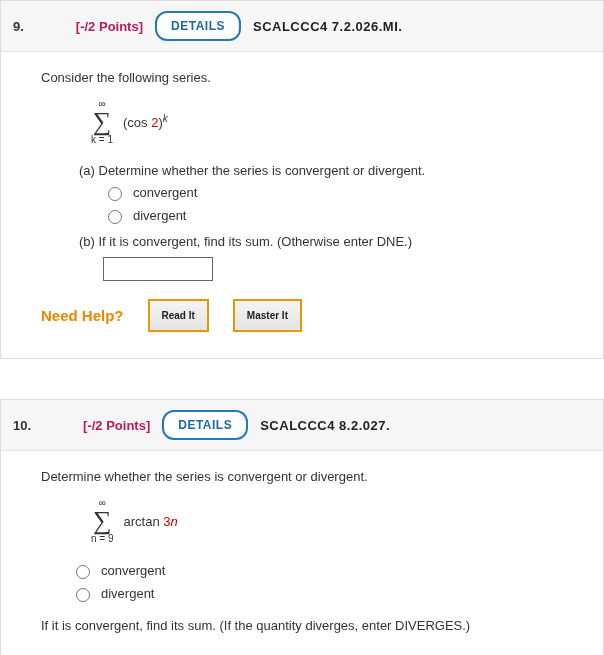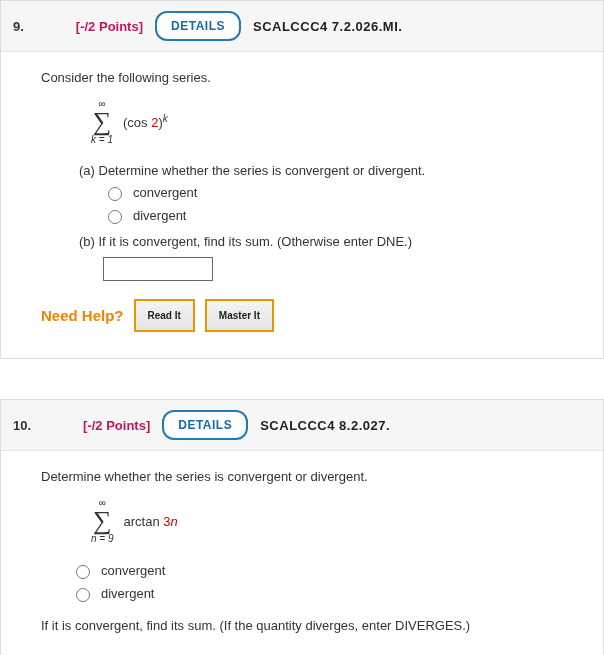--- a/index.html
+++ b/index.html
@@ -49,40 +49,40 @@
   .sigma-wrap {
     display: inline-flex;
     flex-direction: column;
     align-items: center;
     font-family: 'Times New Roman', serif;
     line-height: 1;
     margin-right: 4px;
   }
   .sigma-top { font-size: 10px; font-family: Verdana, sans-serif; }
   .sigma-sym { font-size: 26px; }
-  .sigma-bot { font-size: 10px; font-style: italic; font-family: Verdana, sans-serif; }
+  .sigma-bot { font-size: 10px; font-family: Verdana, sans-serif; }
   .expr { font-family: Verdana, sans-serif; font-size: 13px; }
   .red { color: #cc0000; }
   .ital { font-style: italic; }
   .sup { vertical-align: super; font-size: 10px; font-style: italic; }
   .subpart { margin: 10px 0 6px 38px; }
   .radio-row { margin: 6px 0 6px 62px; display: flex; align-items: center; gap: 8px; }
   .radio-row-10 { margin: 6px 0 6px 30px; display: flex; align-items: center; gap: 8px; }
   input[type="radio"] { width: 14px; height: 14px; }
   .textin {
     width: 110px;
     height: 24px;
     border: 1px solid #666;
     margin: 8px 0 18px 62px;
     display: block;
   }
   .help-row {
     display: flex;
     align-items: center;
-    gap: 10px;
+    gap: 24px;
     margin-top: 16px;
     margin-left: 0px;
   }
   .need-help {
     color: #ee8400;
     font-weight: bold;
     font-size: 15px;
   }
   .help-btn {
     border: 2px solid #e99700;

